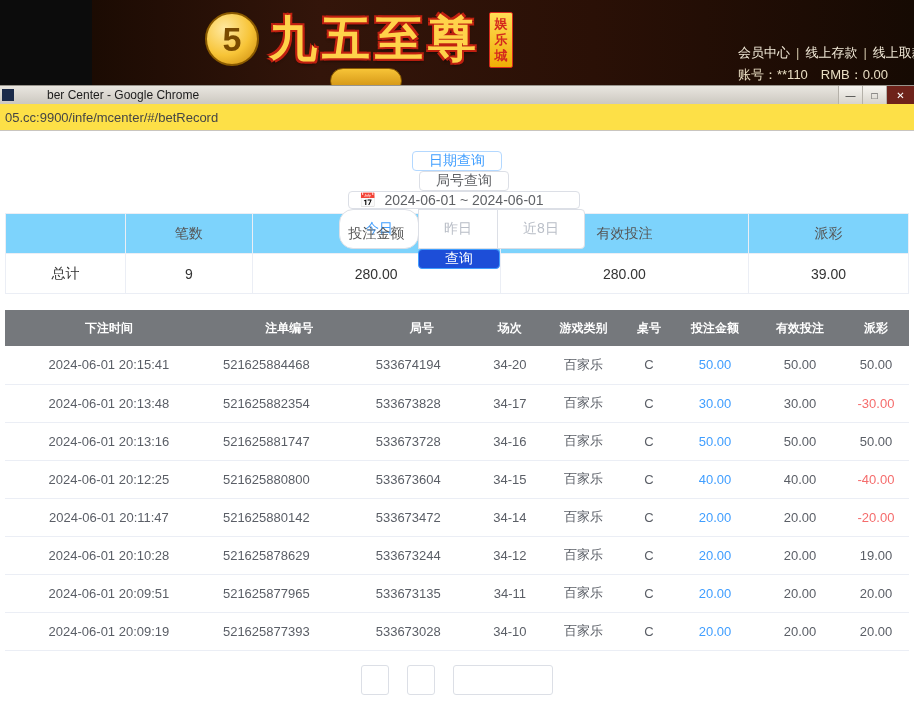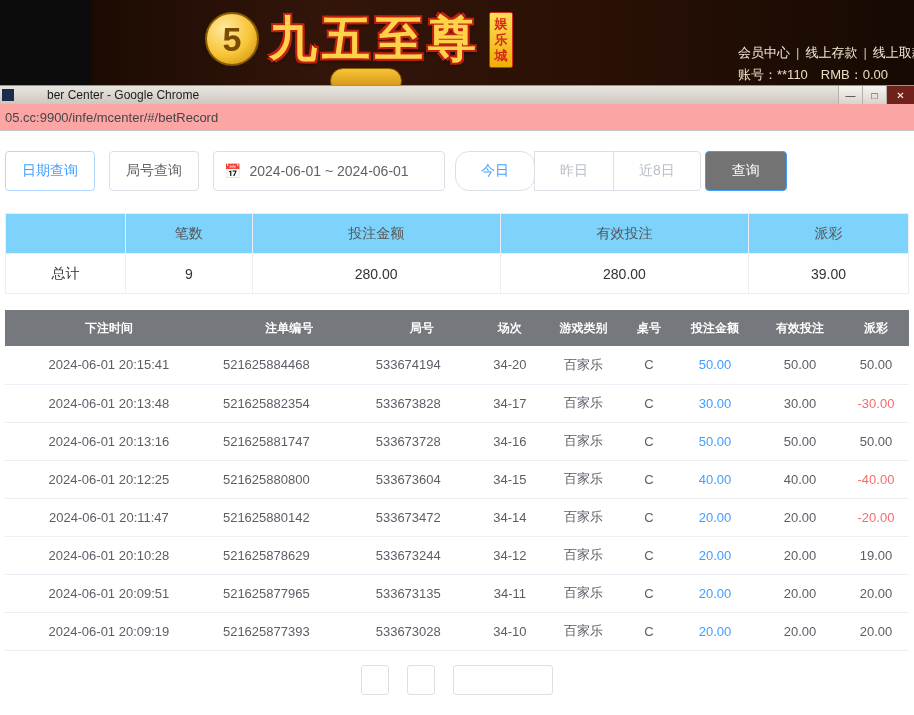--- a/index.html
+++ b/index.html
@@ -34,33 +34,33 @@
   .titlebar{position:absolute;top:85px;left:0;width:914px;height:19px;
     background:linear-gradient(#e9e6e0,#ccc8c0);border-top:1px solid #98948c;
     display:flex;align-items:center;}
   .favicon{width:12px;height:12px;background:#1b2b4a;margin:0 5px 0 2px;flex:0 0 auto;}
   .win-title{font-size:12px;color:#1c1c1c;padding-left:28px;}
   .win-buttons{margin-left:auto;display:flex;height:100%;}
   .win-btn{width:24px;height:100%;display:flex;align-items:center;justify-content:center;
     font-size:10px;color:#333;background:linear-gradient(#f7f5f1,#d8d4cc);
     border-left:1px solid #b5b1a9;cursor:pointer;}
   .win-btn.close{background:#6e221a;color:#fff;width:28px;}
-  .urlbar{position:absolute;top:104px;left:0;width:914px;height:27px;background:#fca5a5;
+  .urlbar{position:absolute;top:104px;left:0;width:914px;height:27px;background:#fde047;
     border-bottom:1px solid #c9c5bf;display:flex;align-items:center;padding-left:5px;
     font-size:13px;color:#454545;}
 
   
   .content{position:absolute;top:131px;left:0;width:914px;height:584px;background:#fff;
     padding:20px 5px 0 5px;overflow:hidden;}
 
-  .filter-bar{display:flex;align-items:center;height:40px;margin-bottom:22px;}
+  .filter-bar{display:flex;align-items:center;height:40px;margin-bottom:22px;flex-direction:column;}
   .btn{height:40px;padding:0 16px;border-radius:4px;font-size:14px;background:#fff;
     border:1px solid #dcdfe6;color:#606266;display:flex;align-items:center;cursor:pointer;}
   .btn.primary-outline{color:#409EFF;border-color:#b3d8ff;}
-  .btn.primary{background:#737373;border-color:#409EFF;color:#fff;padding:0 26px;margin-left:4px;}
+  .btn.primary{background:#1d4ed8;border-color:#409EFF;color:#fff;padding:0 26px;margin-left:4px;}
   .ml{margin-left:14px;}
   .date-picker{height:40px;width:232px;border:1px solid #dcdfe6;border-radius:4px;display:flex;
     align-items:center;padding:0 10px;margin-left:14px;color:#606266;font-size:14px;gap:8px;
     cursor:pointer;background:#fff;}
   .cal-icon{color:#c0c4cc;font-size:14px;}
   .btn-group{display:flex;margin-left:10px;}
   .btn-group .btn{border-radius:0;margin-left:-1px;padding:0 25px;}
   .btn-group .btn:first-child{border-radius:4px 0 0 4px;margin-left:0;}
   .btn-group .btn:last-child{border-radius:0 4px 4px 0;}
   .btn-group .btn.active{color:#409EFF;border-radius:14px;}

